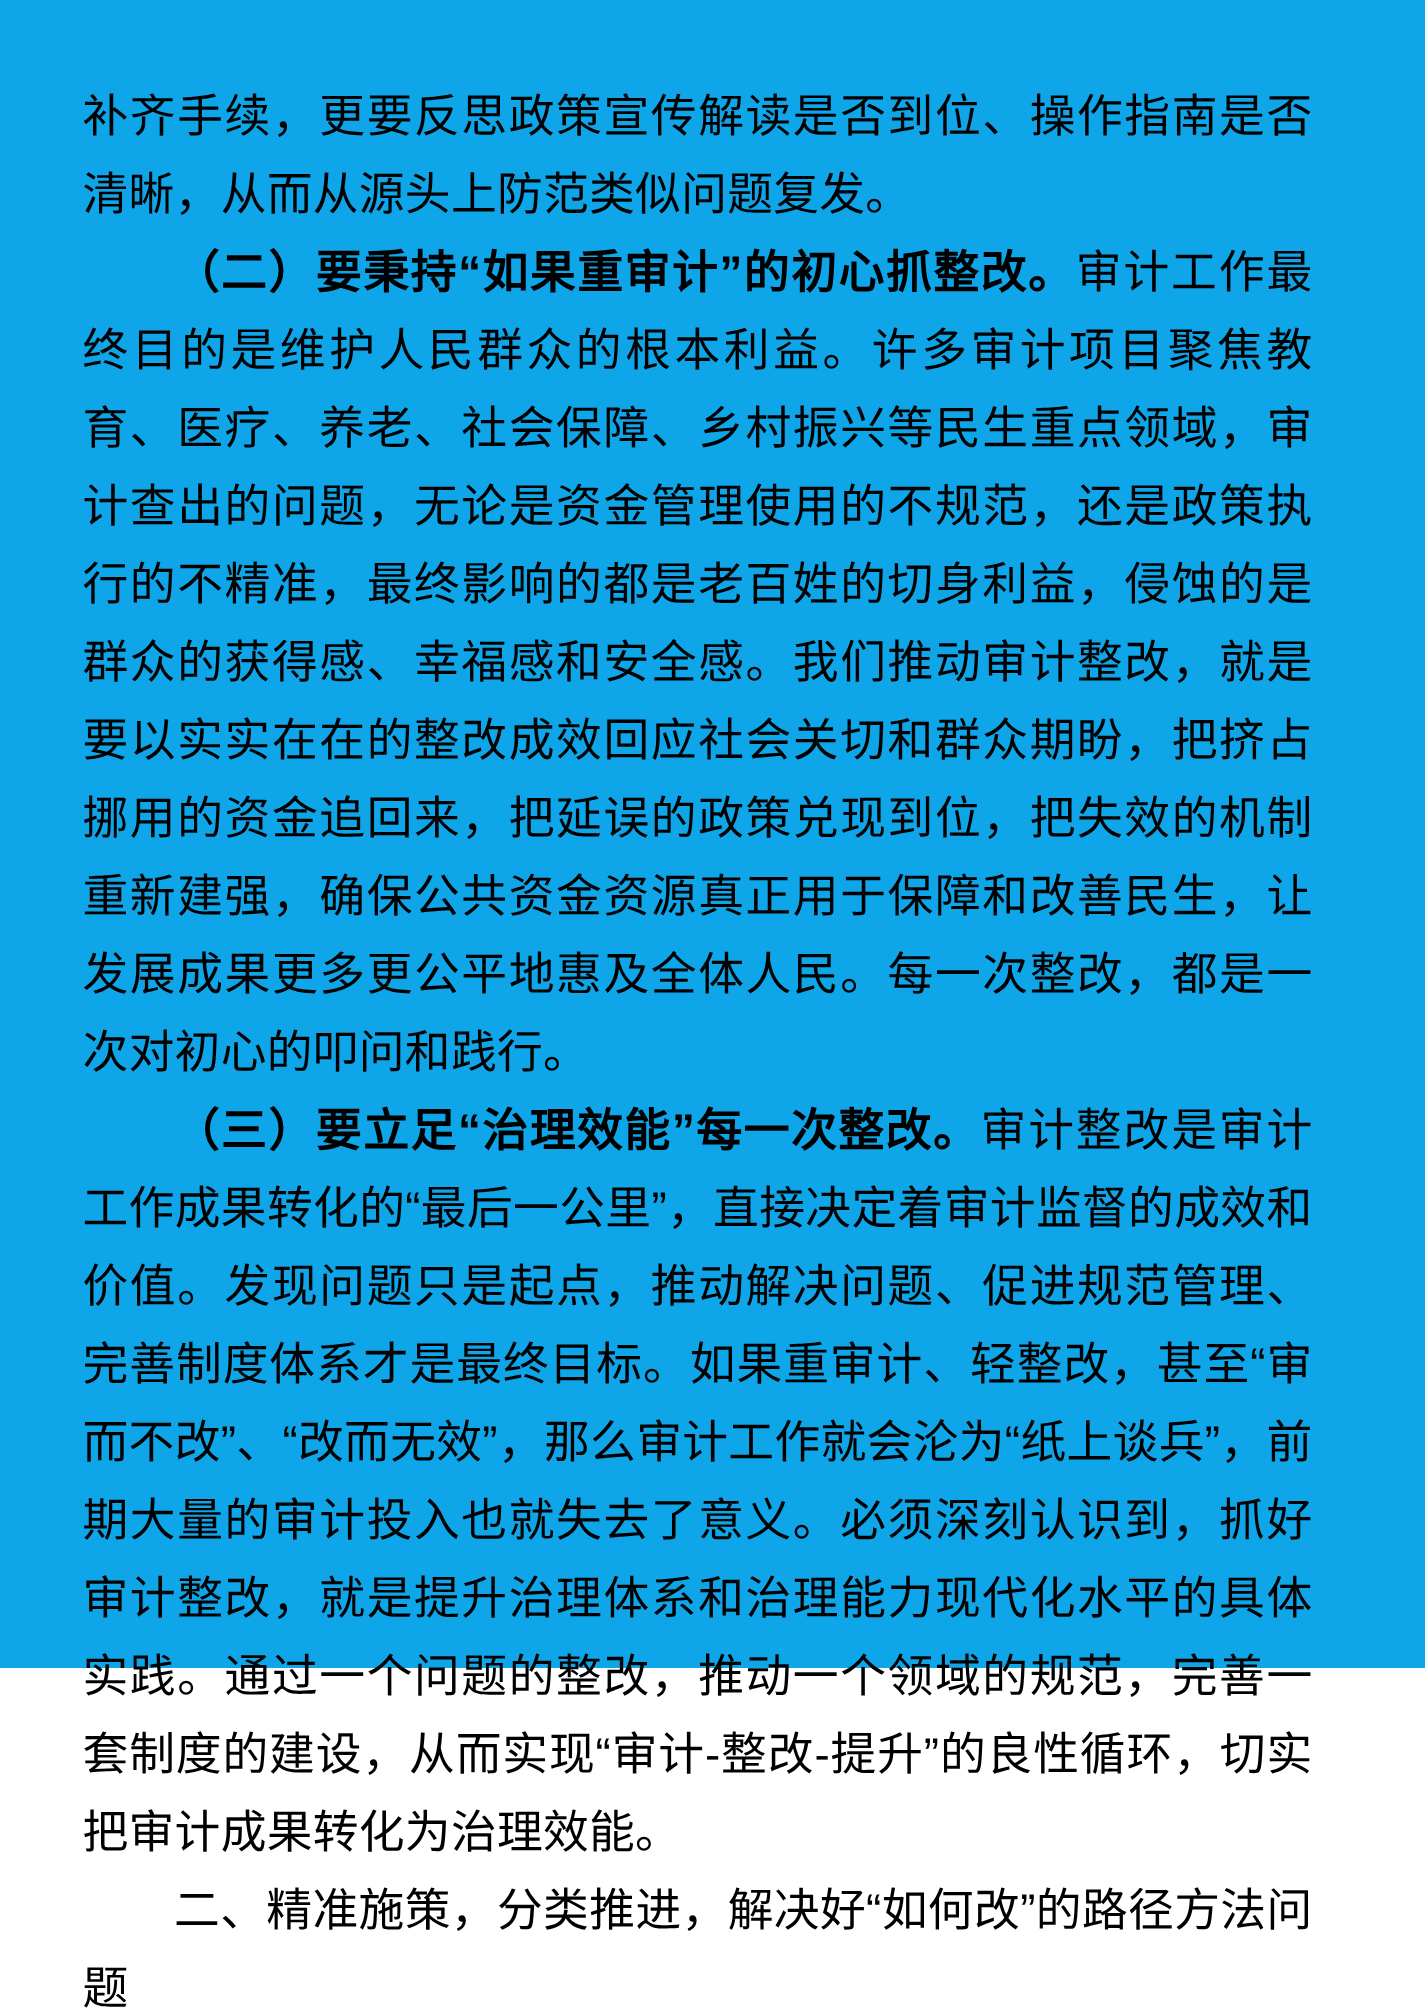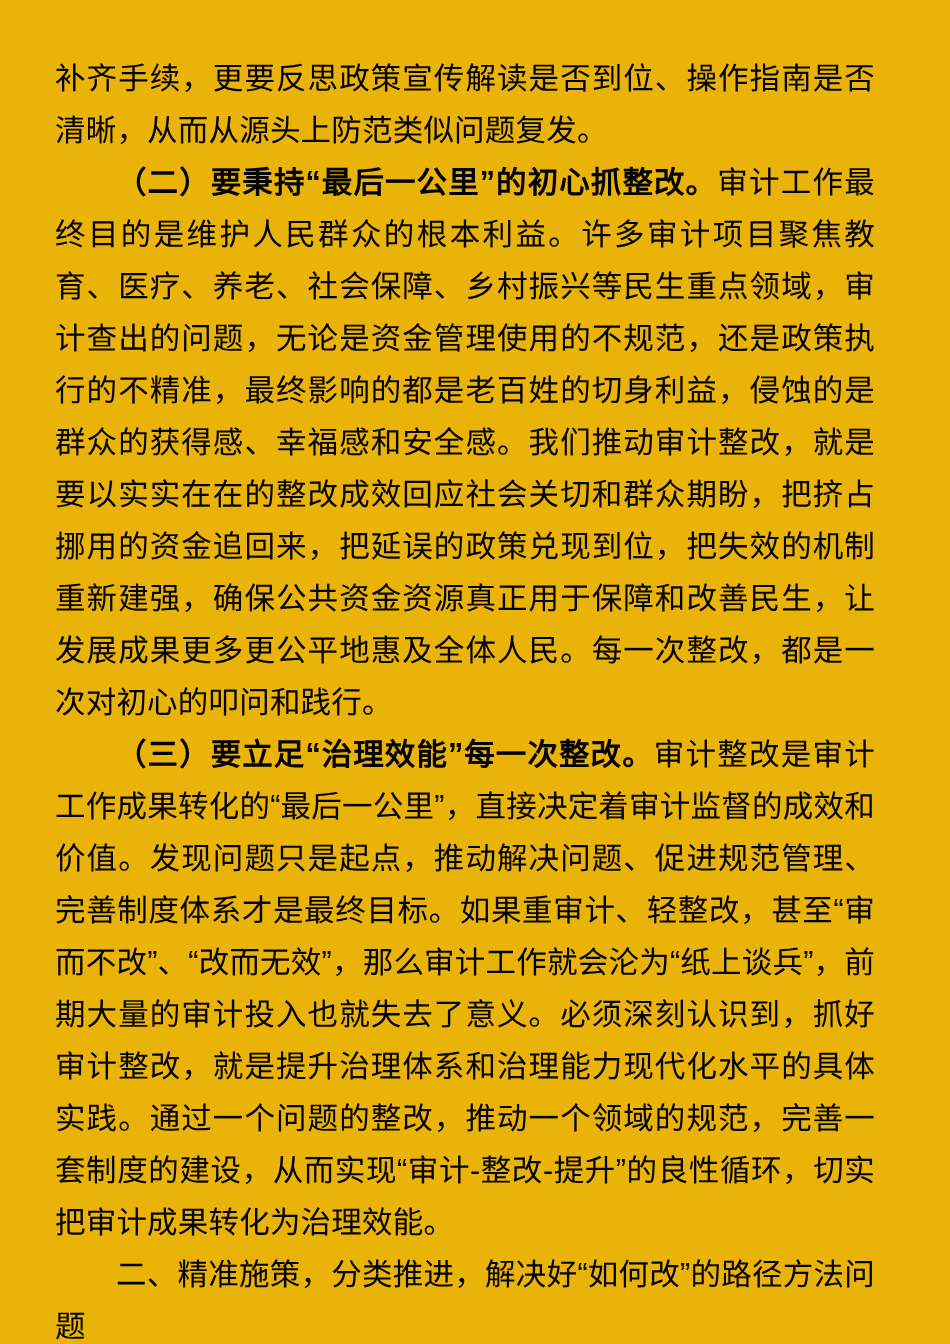--- a/index.html
+++ b/index.html
@@ -11,24 +11,24 @@
   body {
     width: 950px;
     height: 1344px;
     font-family: "Liberation Sans", "DejaVu Sans", sans-serif;
     color: #000000;
     overflow: hidden;
   }
   .page {
     position: relative;
     width: 950px;
-    height: 1344px;
+    height: 1112px;
     box-sizing: border-box;
     padding: 52px 75px 0 55px;
-    background: #eab308;
+    background: #0ea5e9;
   }
   .doc-body {
     font-size: 30.5px;
     line-height: 52px;
     text-align: justify;
     text-justify: inter-ideograph;
     letter-spacing: 0.2px;
   }
   p.para {
     margin: 0;
@@ -46,17 +46,17 @@
   .runs > span {
     white-space: pre-wrap;
   }
 </style>
 </head>
 <body>
 
 <div class="page">
   <div class="doc-body" id="doc-body">
       <p class="para runs"><span>补齐手续，更要反思政策宣传解读是否到位、操作指南是否清晰，从而从源头上防范类似问题复发。</span></p>
-      <p class="para runs indent"><span class="b">（二）要秉持“最后一公里”的初心抓整改。</span><span>审计工作最终目的是维护人民群众的根本利益。许多审计项目聚焦教育、医疗、养老、社会保障、乡村振兴等民生重点领域，审计查出的问题，无论是资金管理使用的不规范，还是政策执行的不精准，最终影响的都是老百姓的切身利益，侵蚀的是群众的获得感、幸福感和安全感。我们推动审计整改，就是要以实实在在的整改成效回应社会关切和群众期盼，把挤占挪用的资金追回来，把延误的政策兑现到位，把失效的机制重新建强，确保公共资金资源真正用于保障和改善民生，让发展成果更多更公平地惠及全体人民。每一次整改，都是一次对初心的叩问和践行。</span></p>
+      <p class="para runs indent"><span class="b">（二）要秉持“如果重审计”的初心抓整改。</span><span>审计工作最终目的是维护人民群众的根本利益。许多审计项目聚焦教育、医疗、养老、社会保障、乡村振兴等民生重点领域，审计查出的问题，无论是资金管理使用的不规范，还是政策执行的不精准，最终影响的都是老百姓的切身利益，侵蚀的是群众的获得感、幸福感和安全感。我们推动审计整改，就是要以实实在在的整改成效回应社会关切和群众期盼，把挤占挪用的资金追回来，把延误的政策兑现到位，把失效的机制重新建强，确保公共资金资源真正用于保障和改善民生，让发展成果更多更公平地惠及全体人民。每一次整改，都是一次对初心的叩问和践行。</span></p>
       <p class="para runs indent"><span class="b">（三）要立足“治理效能”每一次整改。</span><span>审计整改是审计工作成果转化的“最后一公里”，直接决定着审计监督的成效和价值。发现问题只是起点，推动解决问题、促进规范管理、完善制度体系才是最终目标。如果重审计、轻整改，甚至“审而不改”、“改而无效”，那么审计工作就会沦为“纸上谈兵”，前期大量的审计投入也就失去了意义。必须深刻认识到，抓好审计整改，就是提升治理体系和治理能力现代化水平的具体实践。通过一个问题的整改，推动一个领域的规范，完善一套制度的建设，从而实现“审计-整改-提升”的良性循环，切实把审计成果转化为治理效能。</span></p>
       <p class="para runs indent"><span>二、精准施策，分类推进，解决好“如何改”的路径方法问题</span></p>
     </div>
 </div>
 
 </body></html>

